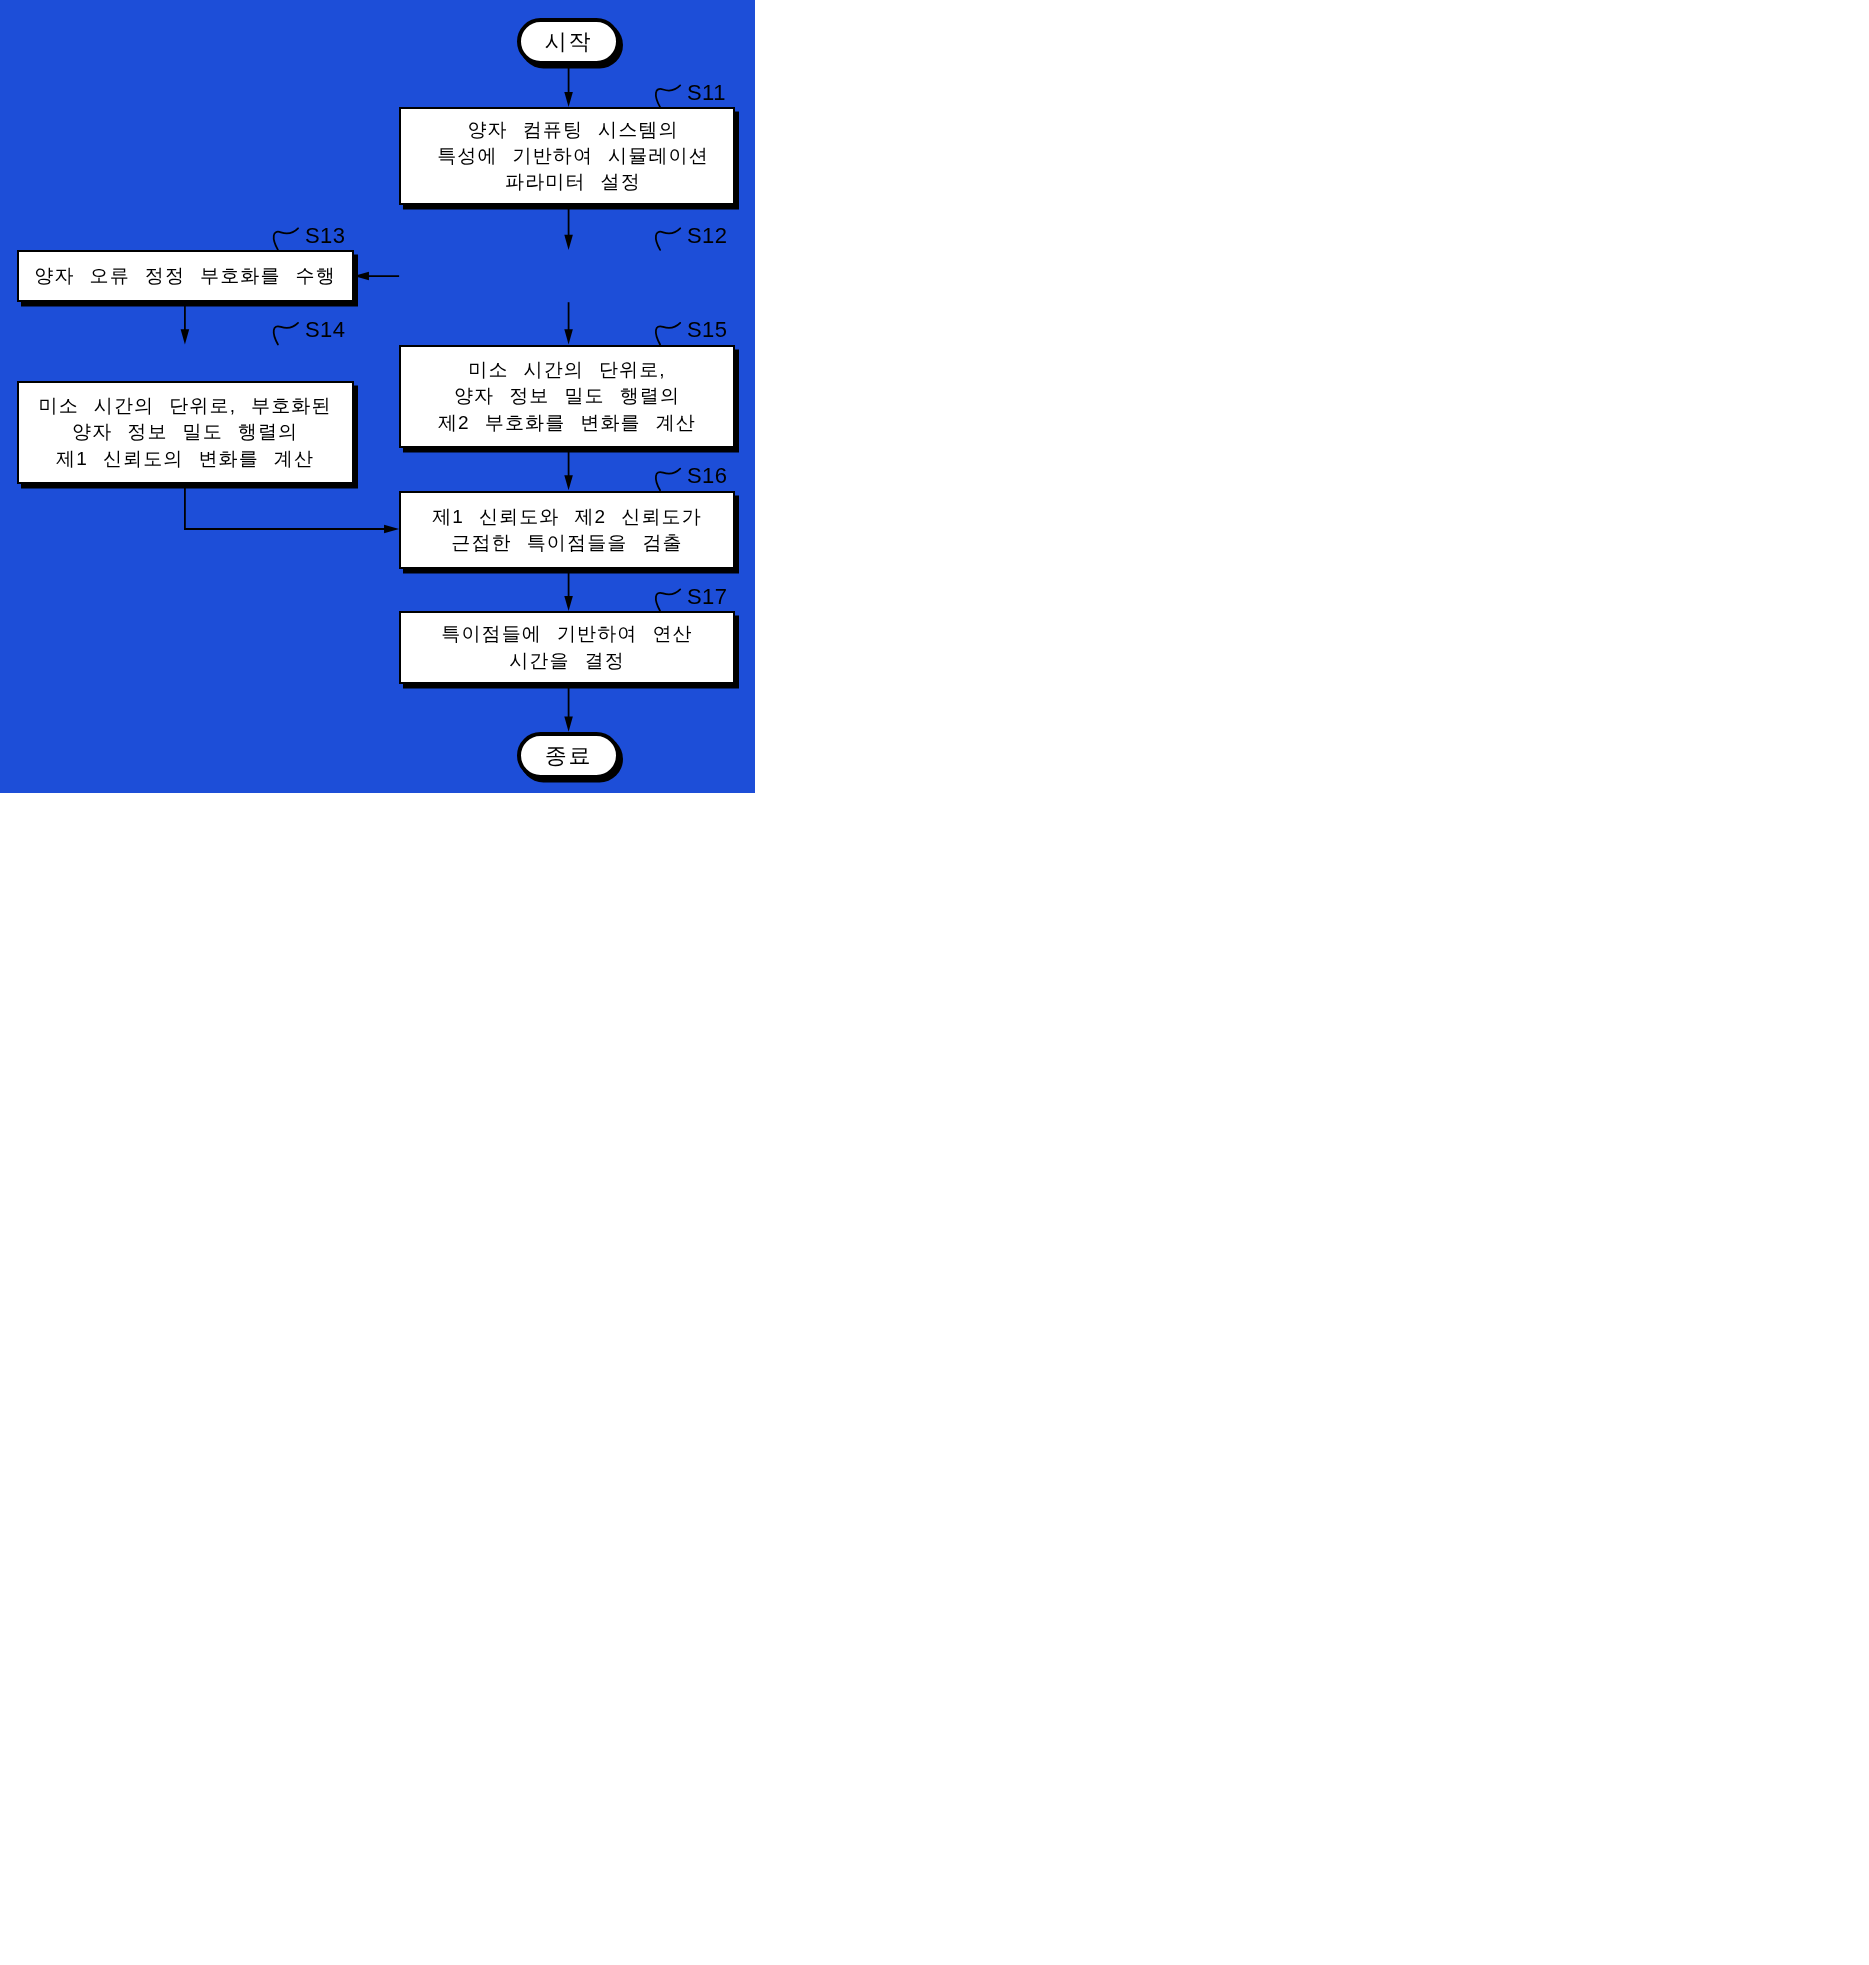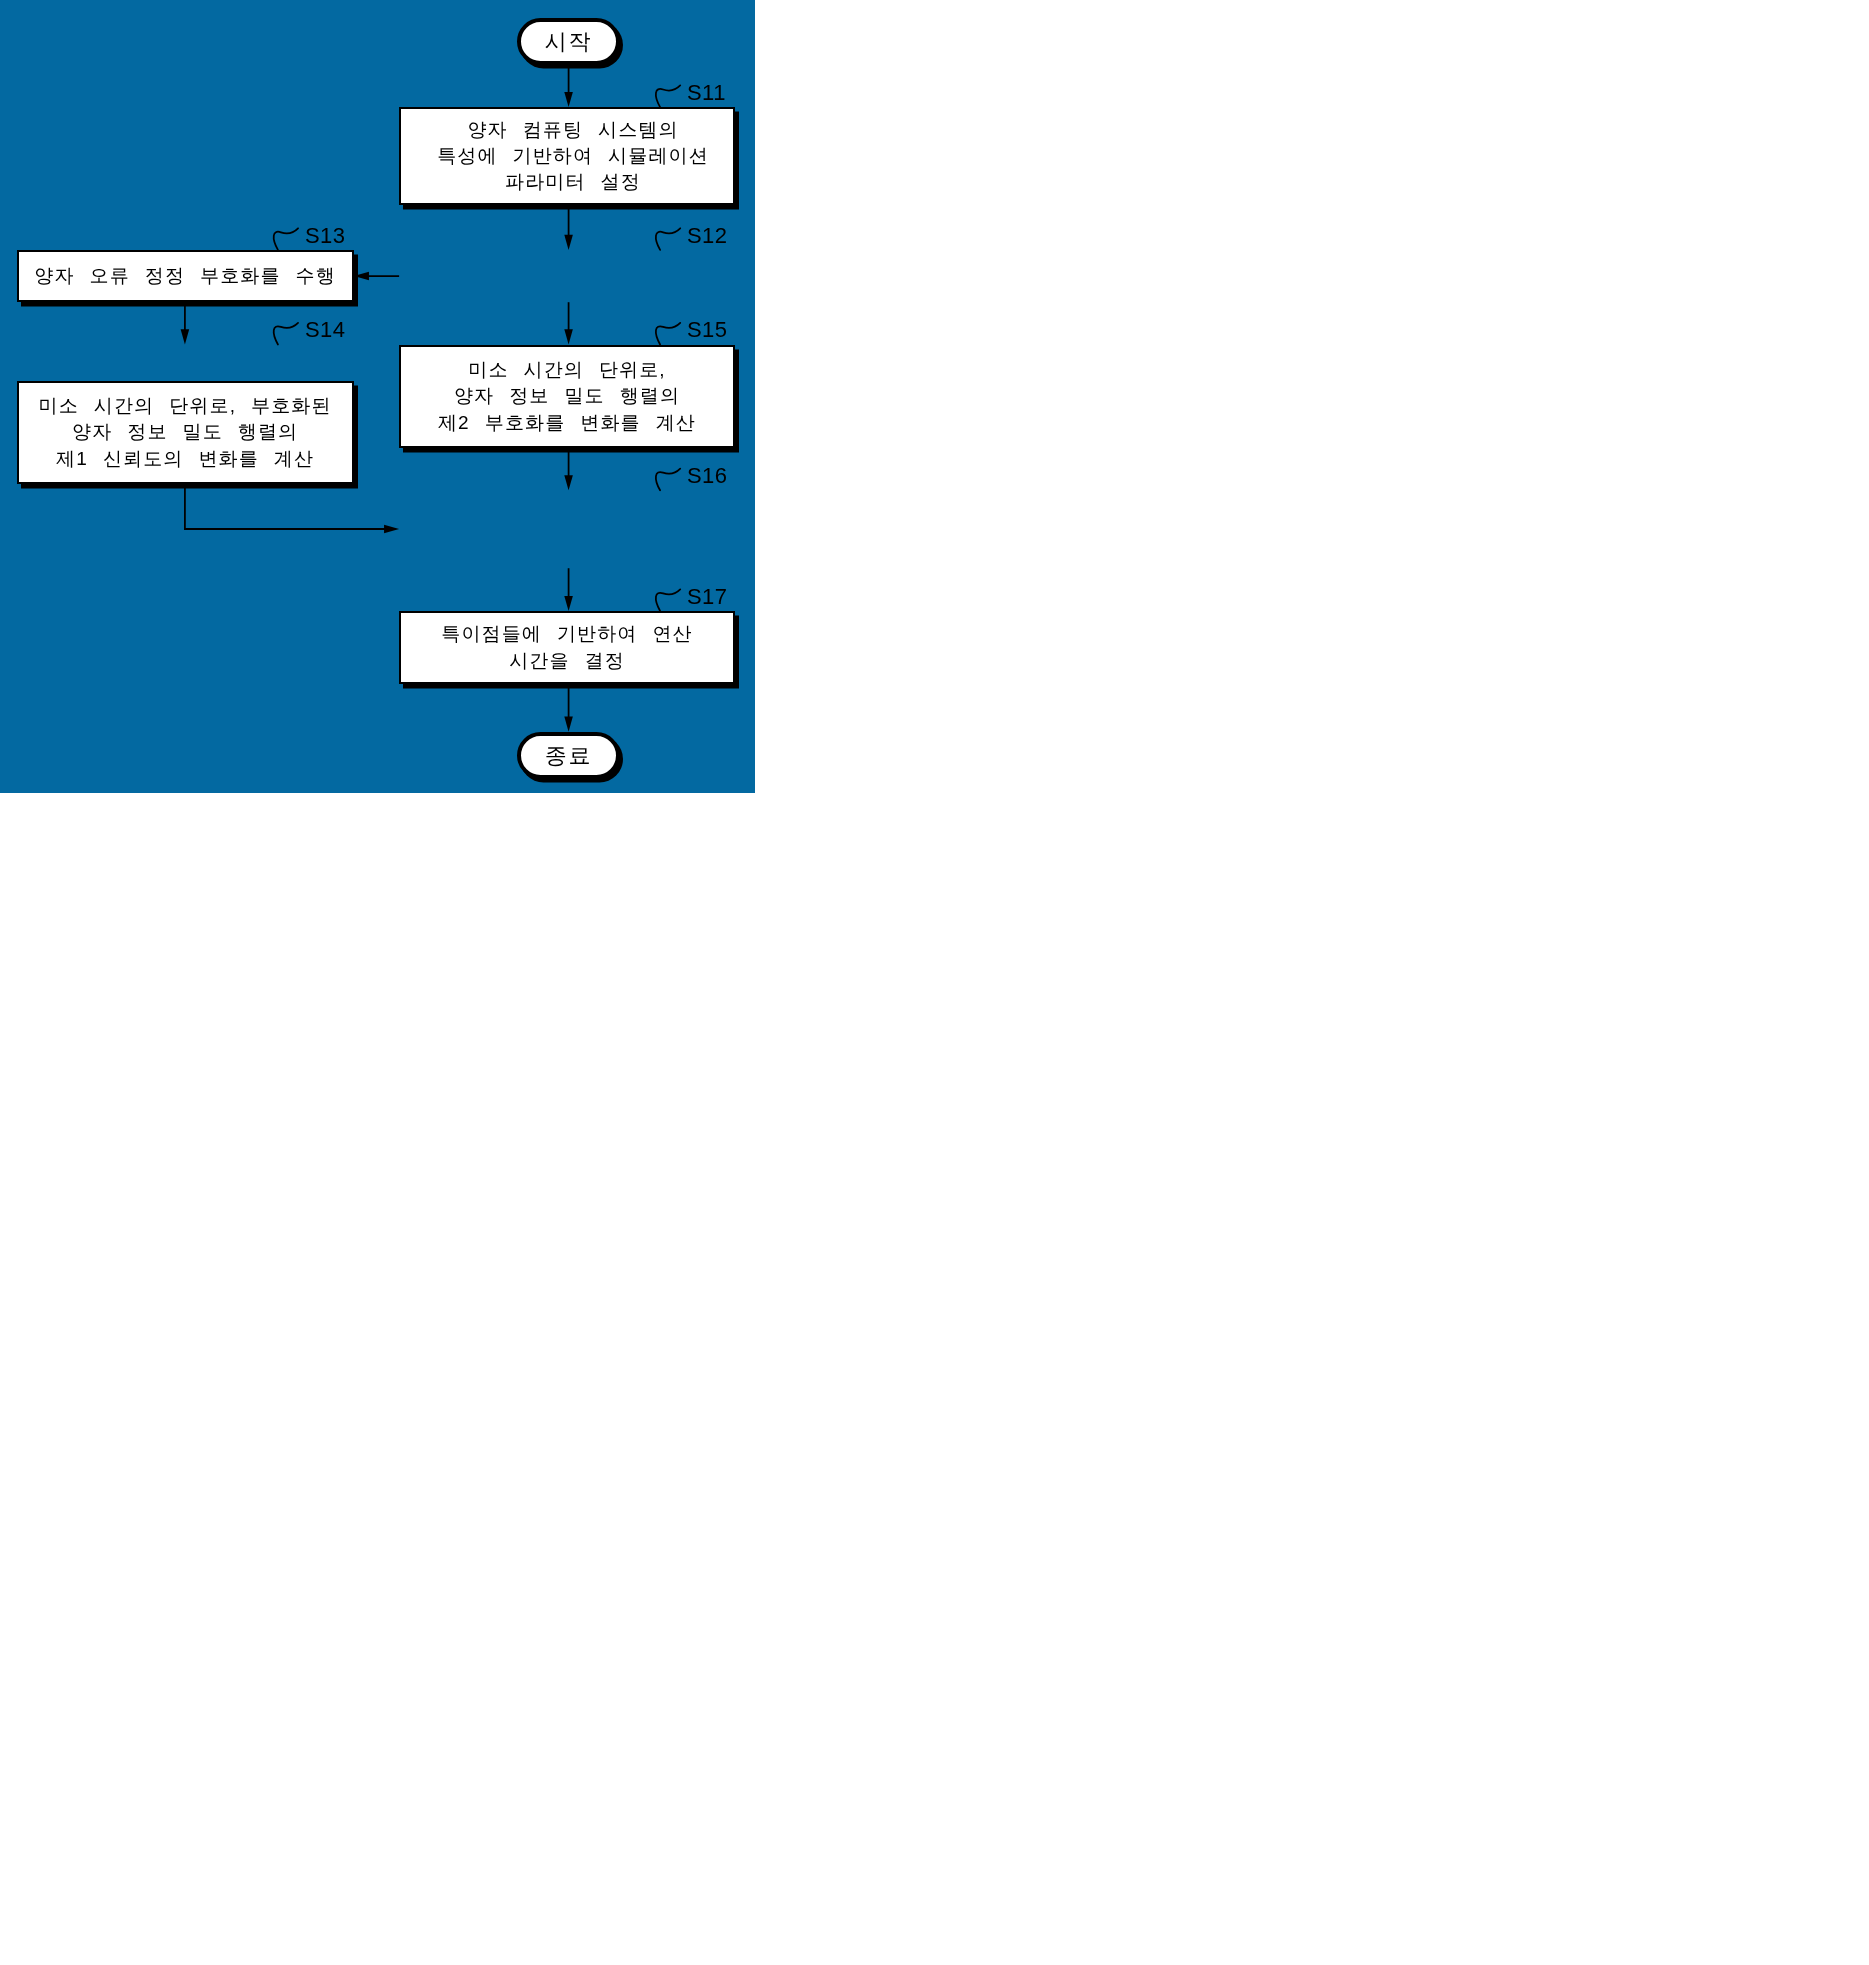--- a/index.html
+++ b/index.html
@@ -4,21 +4,21 @@
 <style>
   html, body {
     margin: 0;
     padding: 0;
     background: #ffffff;
   }
   .canvas {
     position: relative;
     width: 755px;
     height: 793px;
-    background: #0369a1;
+    background: #1d4ed8;
     font-family: "Liberation Sans", sans-serif;
     color: #000000;
   }
   .svg-layer {
     position: absolute;
     left: 0;
     top: 0;
     width: 755px;
     height: 793px;
     pointer-events: none;
@@ -131,20 +131,24 @@
   </div>
   <div class="ref-label" style="left:305px; top:317px;">S14</div>
 
   <div class="node box" style="left:399px; top:345px; width:336px; height:103px;">
     <div class="line">미소 시간의 단위로,</div>
     <div class="line">양자 정보 밀도 행렬의</div>
     <div class="line">제2 부호화를 변화를 계산</div>
   </div>
   <div class="ref-label" style="left:687px; top:317px;">S15</div>
 
+  <div class="node box" style="left:399px; top:491px; width:336px; height:78px;">
+    <div class="line">제1 신뢰도와 제2 신뢰도가</div>
+    <div class="line">근접한 특이점들을 검출</div>
+  </div>
   <div class="ref-label" style="left:687px; top:463px;">S16</div>
 
   <div class="node box" style="left:399px; top:611px; width:336px; height:73px;">
     <div class="line">특이점들에 기반하여 연산</div>
     <div class="line">시간을 결정</div>
   </div>
   <div class="ref-label" style="left:687px; top:584px;">S17</div>
 
   <div class="node terminal" style="left:517px; top:732px; width:103px; height:47px;">
     <span>종료</span>

